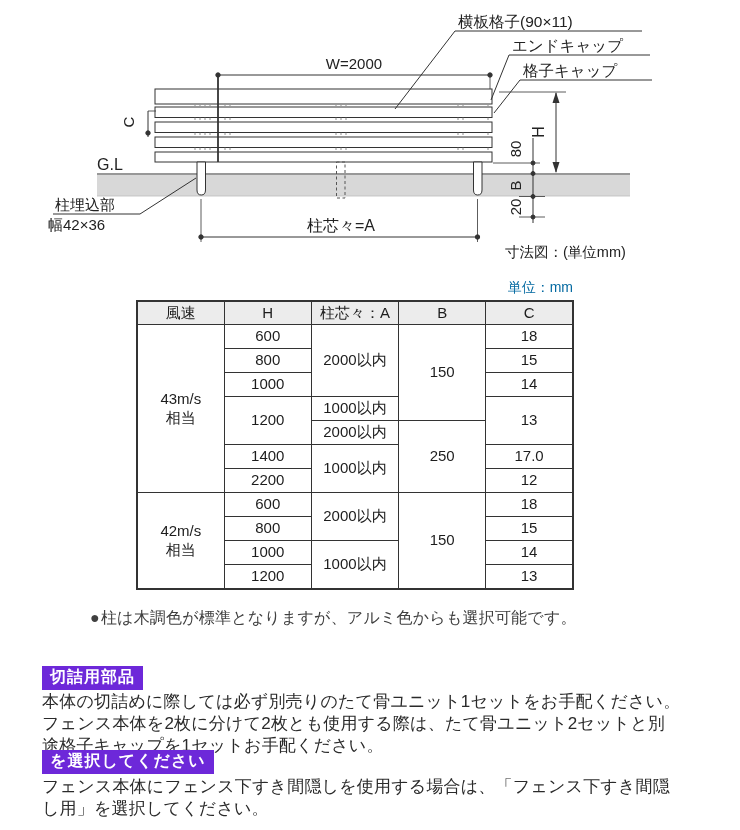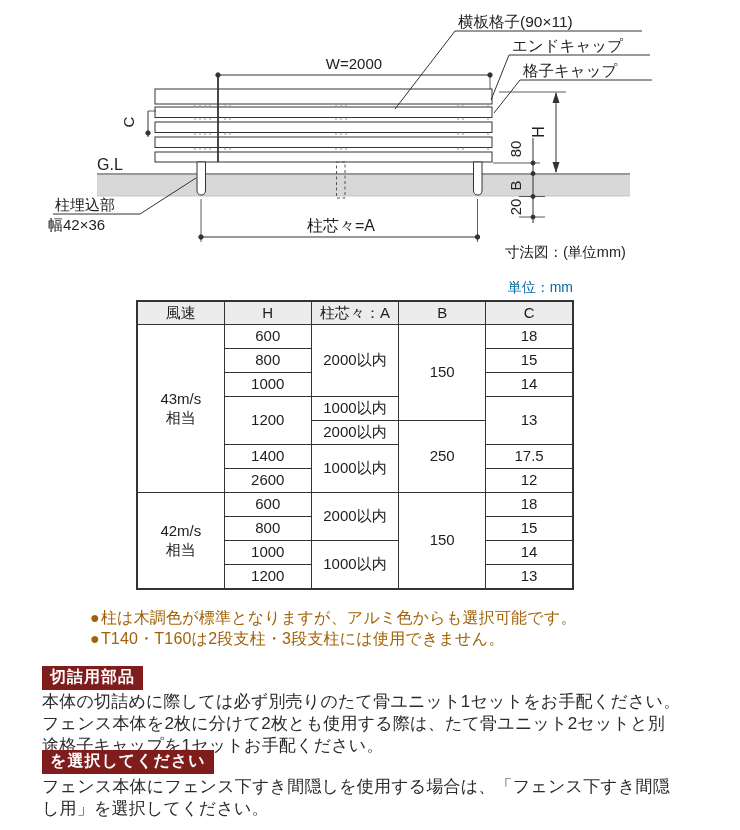--- a/index.html
+++ b/index.html
@@ -13,23 +13,23 @@
   
   .unit-note{position:absolute;left:136px;top:279px;width:437px;text-align:right;font-size:14px;color:#0369a1;}
   table.spec{position:absolute;left:136px;top:300px;width:438px;border-collapse:collapse;table-layout:fixed;
              font-size:15px;color:#1d1d1d;}
   table.spec th,table.spec td{border:1px solid #333;text-align:center;vertical-align:middle;
              height:23px;padding:0;line-height:1.25;white-space:pre-line;}
   table.spec{border:2px solid #333;}
   table.spec th{background:#ececec;font-weight:normal;height:22px;}
 
   
-  .note{position:absolute;left:90px;font-size:16px;color:#a16207;letter-spacing:.2px;}
+  .note{position:absolute;left:90px;font-size:16px;color:#404040;letter-spacing:.2px;}
   .note .blt{margin-right:1px;}
-  .badge{position:absolute;left:42px;background:#7f1d1d;color:#fff;font-size:16px;font-weight:bold;
+  .badge{position:absolute;left:42px;background:#6d28d9;color:#fff;font-size:16px;font-weight:bold;
          padding:1px 8px 2px;letter-spacing:1px;}
   .para{position:absolute;left:42px;width:700px;font-size:17px;line-height:22px;color:#2a2a2a;
         white-space:pre-line;letter-spacing:.2px;}
 </style>
 </head>
 <body>
 
 <div id="page">
 
   <svg id="diagram" width="740" height="270" viewBox="0 0 740 270">
@@ -208,24 +208,24 @@
           <td>1000以内</td>
           <td rowspan="2">13</td>
         </tr>
         <tr>
           <td>2000以内</td>
           <td rowspan="3">250</td>
         </tr>
         <tr>
           <td>1400</td>
           <td rowspan="2">1000以内</td>
-          <td>17.5</td>
-        </tr>
-        <tr>
-          <td>2600</td>
+          <td>17.0</td>
+        </tr>
+        <tr>
+          <td>2200</td>
           <td>12</td>
         </tr>
         <tr>
           <td rowspan="4">42m/s
 相当</td>
           <td>600</td>
           <td rowspan="2">2000以内</td>
           <td rowspan="4">150</td>
           <td>18</td>
         </tr>
@@ -241,23 +241,20 @@
         <tr>
           <td>1200</td>
           <td>13</td>
         </tr>
       </tbody>
   </table>
 
   <div class="note" style="top:608px">
     <span class="blt">●</span><span>柱は木調色が標準となりますが、アルミ色からも選択可能です。</span>
   </div>
-  <div class="note" style="top:629px">
-    <span class="blt">●</span><span>T140・T160は2段支柱・3段支柱には使用できません。</span>
-  </div>
 
   <div class="badge" style="top:666px">切詰用部品</div>
   <div class="para" style="top:691px">本体の切詰めに際しては必ず別売りのたて骨ユニット1セットをお手配ください。
 フェンス本体を2枚に分けて2枚とも使用する際は、たて骨ユニット2セットと別
 途格子キャップを1セットお手配ください。</div>
 
   <div class="badge" style="top:750px">を選択してください</div>
   <div class="para" style="top:776px">フェンス本体にフェンス下すき間隠しを使用する場合は、「フェンス下すき間隠
 し用」を選択してください。</div>
 

